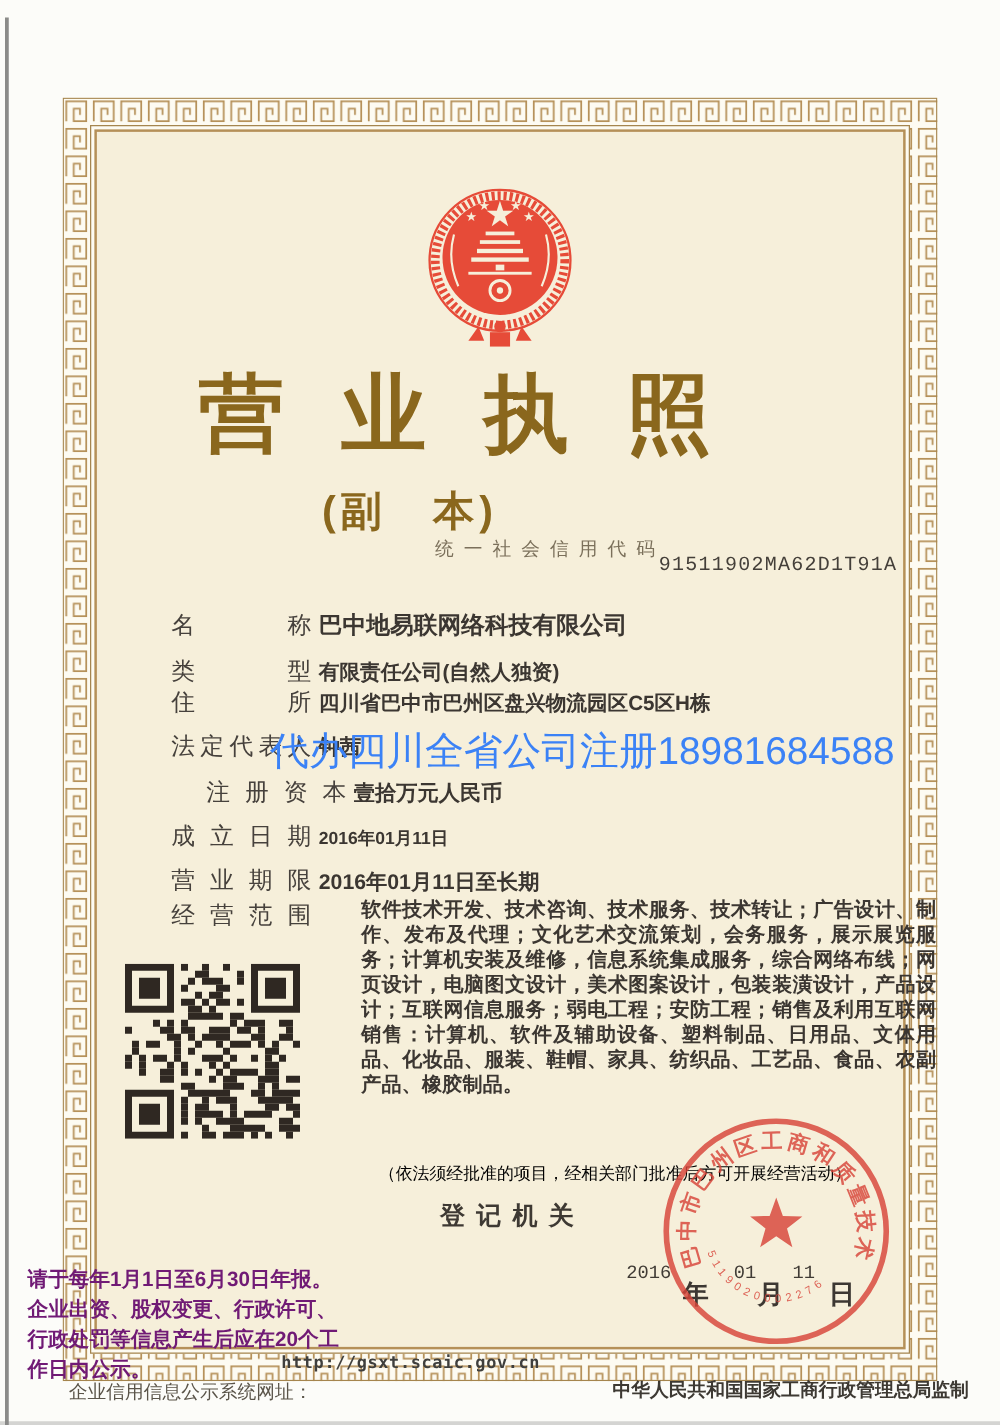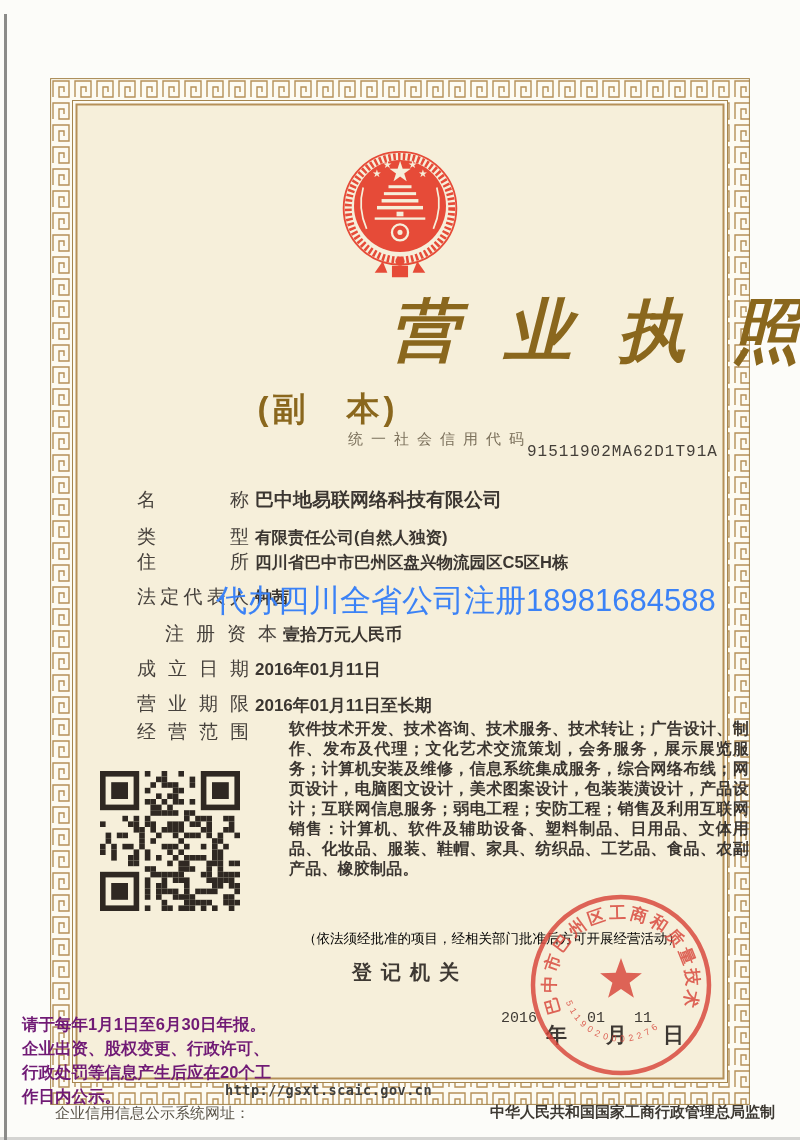--- a/index.html
+++ b/index.html
@@ -11,38 +11,38 @@
   .edge-bottom{position:absolute;left:0;bottom:0;width:100%;height:3px;background:#8a8a8a;opacity:.35;z-index:6;}
 
   
   .paper{position:absolute;left:50px;top:78px;width:700px;height:1027px;background:#fdfbf2;}
   .paper-inner{position:absolute;left:27px;top:27px;right:27px;bottom:27px;background:#f6efda;}
   .border-svg{position:absolute;left:0;top:0;}
 
   
   .emblem{position:absolute;left:331px;top:141px;z-index:1;}
 
-  .title-wrap{position:absolute;left:0;top:286px;width:800px;text-align:right;z-index:1;font-style:italic;}
+  .title-wrap{position:absolute;left:0;top:286px;width:728px;text-align:center;z-index:1;}
   .title-text{font-size:68px;font-weight:700;color:#8a671d;letter-spacing:46px;margin-right:-46px;}
   .subtitle-wrap{position:absolute;left:0;top:387px;width:652px;text-align:center;z-index:1;}
   .subtitle-text{font-size:33px;font-weight:700;color:#8a671d;letter-spacing:4px;margin-right:-4px;}
 
   .credit-label{position:absolute;left:348px;top:430px;font-size:15px;color:#7b705b;letter-spacing:8px;z-index:1;}
   .credit-code{position:absolute;left:527px;top:443px;font-size:16px;color:#443f39;font-family:"Liberation Mono",monospace;letter-spacing:1px;z-index:1;}
 
   
   .row{position:absolute;left:137px;display:flex;align-items:baseline;z-index:1;}
   .row .lbl{display:inline-block;width:112px;font-size:19px;color:#46413c;font-weight:500;text-align:justify;text-align-last:justify;}
   .row .val{margin-left:6px;font-weight:700;color:#3b3631;white-space:nowrap;}
   .r0{top:487px;} .r0 .val{font-size:19px;}
   .r1{top:524px;} .r1 .val{font-size:16.5px;}
   .r2{top:549px;} .r2 .val{font-size:16.5px;}
   .r3{top:584px;} .r3 .val{font-size:17px;}
   .r4{top:621px;margin-left:28px;} .r4 .val{font-size:17px;}
-  .r5{top:656px;} .r5 .val{font-size:17px;text-align:center;}
+  .r5{top:656px;} .r5 .val{font-size:14px;text-align:center;}
   .r6{top:691px;align-items:flex-end;} .r6 .val{font-size:17px;}
   .r7{top:719px;align-items:flex-start;}
   .r7 .val{font-size:16px;white-space:normal;width:460px;line-height:20px;text-align:justify;letter-spacing:.2px;margin-left:40px;}
 
   .qr{position:absolute;left:100px;top:771px;z-index:2;}
 
   .approval-note{position:absolute;left:303px;top:930px;font-size:13.5px;color:#000000;white-space:nowrap;z-index:1;}
   .registrar{position:absolute;left:352px;top:959px;font-size:20px;font-weight:700;color:#3e3933;letter-spacing:9px;z-index:1;}
 
   

